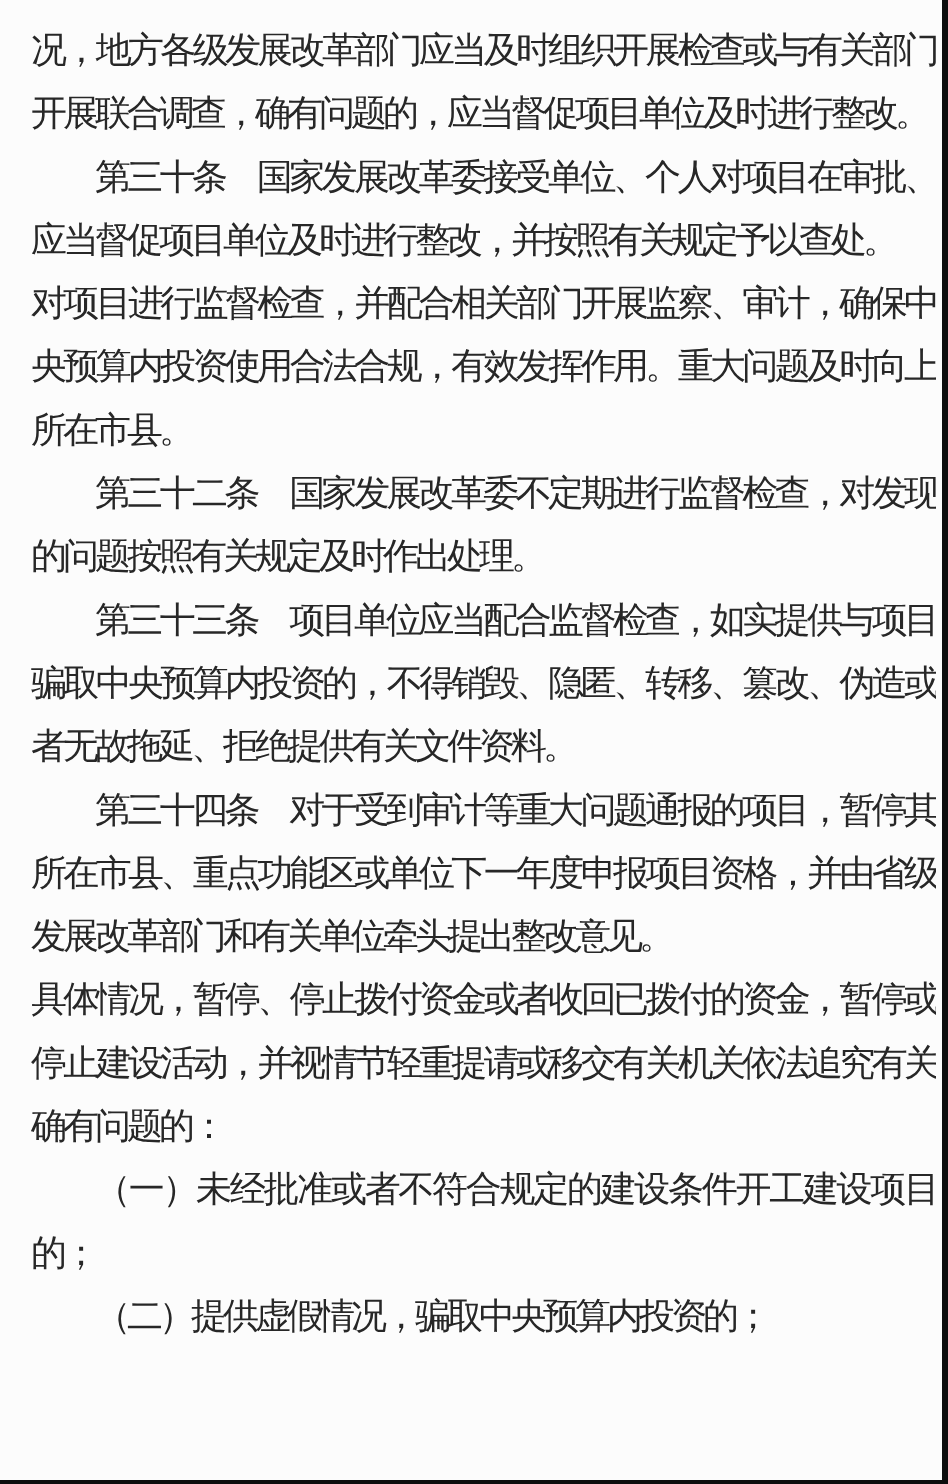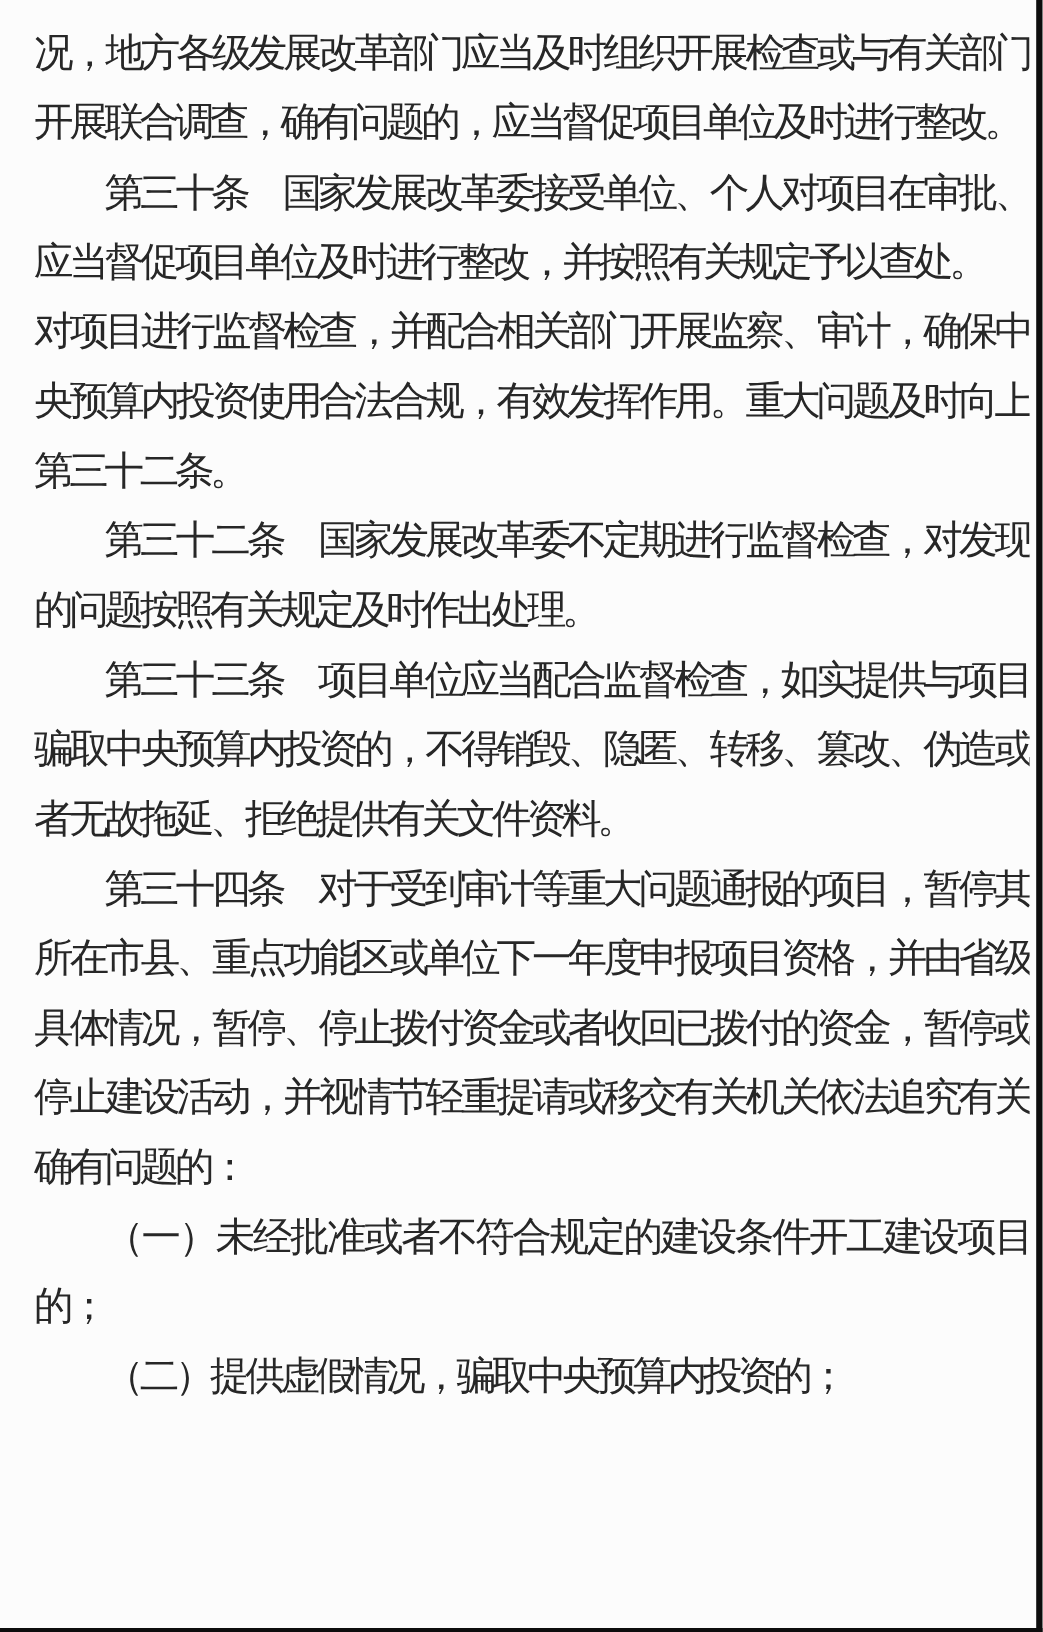--- a/index.html
+++ b/index.html
@@ -53,37 +53,38 @@
     left: 0;
     bottom: 0;
     width: 948px;
     height: 4px;
     background: #0d0d0d;
   }
 </style>
 </head>
 <body>
 
-<div class="page" style="background: rgb(252, 252, 252); font-family: Liberation Mono, monospace;">
+<div class="page" style="background: rgb(252, 252, 252);">
   <div class="text-block" style="color: rgb(39, 39, 39);">
 
   <div class="line just">况，地方各级发展改革部门应当及时组织开展检查或与有关部门</div>
       <div class="line">开展联合调查，确有问题的，应当督促项目单位及时进行整改。</div>
       <div class="line indent just">第三十条　国家发展改革委接受单位、个人对项目在审批、</div>
       <div class="line">应当督促项目单位及时进行整改，并按照有关规定予以查处。</div>
       <div class="line just">对项目进行监督检查，并配合相关部门开展监察、审计，确保中</div>
       <div class="line just">央预算内投资使用合法合规，有效发挥作用。重大问题及时向上</div>
-      <div class="line">第三十二条。</div>
+      <div class="line">所在市县。</div>
       <div class="line indent just">第三十二条　国家发展改革委不定期进行监督检查，对发现</div>
       <div class="line">的问题按照有关规定及时作出处理。</div>
       <div class="line indent just">第三十三条　项目单位应当配合监督检查，如实提供与项目</div>
       <div class="line just">骗取中央预算内投资的，不得销毁、隐匿、转移、篡改、伪造或</div>
       <div class="line">者无故拖延、拒绝提供有关文件资料。</div>
       <div class="line indent just">第三十四条　对于受到审计等重大问题通报的项目，暂停其</div>
       <div class="line just">所在市县、重点功能区或单位下一年度申报项目资格，并由省级</div>
+      <div class="line">发展改革部门和有关单位牵头提出整改意见。</div>
       <div class="line just">具体情况，暂停、停止拨付资金或者收回已拨付的资金，暂停或</div>
       <div class="line just">停止建设活动，并视情节轻重提请或移交有关机关依法追究有关</div>
       <div class="line">确有问题的：</div>
       <div class="line indent just">（一）未经批准或者不符合规定的建设条件开工建设项目</div>
       <div class="line">的；</div>
       <div class="line indent">（二）提供虚假情况，骗取中央预算内投资的；</div>
     </div>
   <div class="right-bar" style="background: rgb(13, 13, 13);"></div>
   <div class="bottom-bar" style="background: rgb(13, 13, 13);"></div>
 </div>

